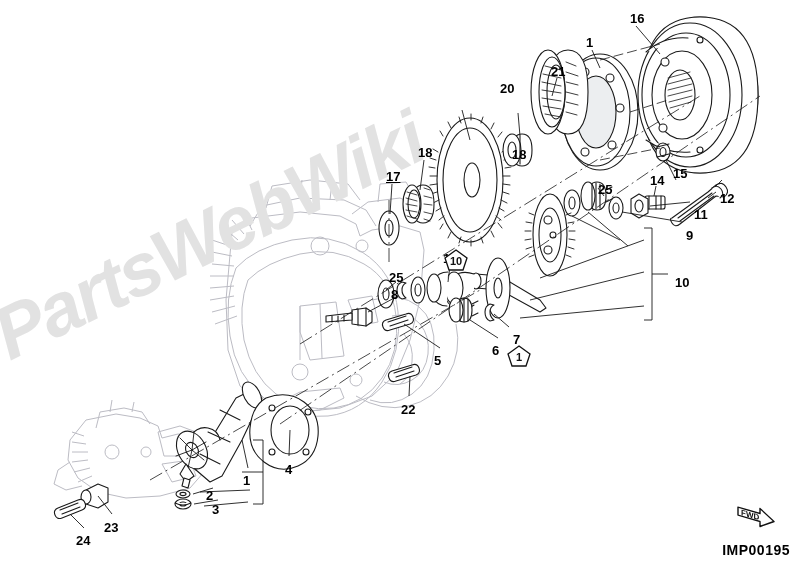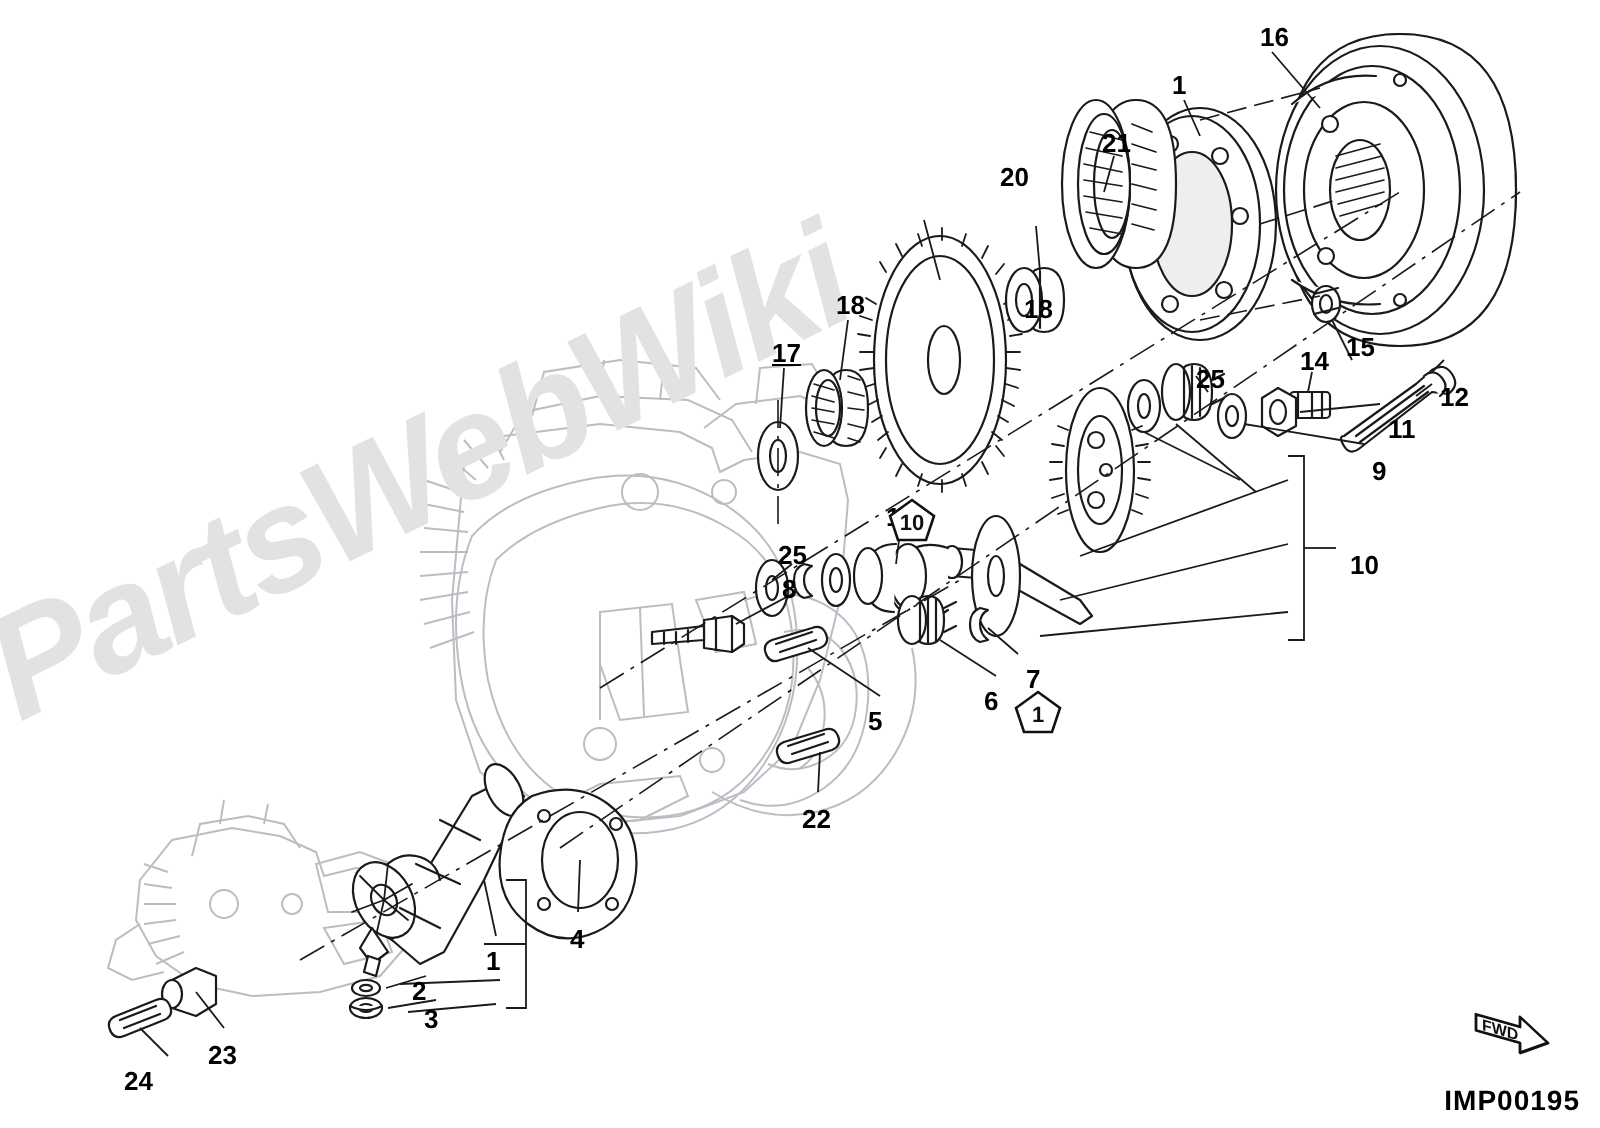--- a/index.html
+++ b/index.html
@@ -403,21 +403,21 @@
       <div class="callout" style="left: 391px; top: 288px;">8</div>
       <div class="callout" style="left: 513px; top: 333px;">7</div>
       <div class="callout" style="left: 492px; top: 344px;">6</div>
       <div class="callout" style="left: 434px; top: 354px;">5</div>
       <div class="callout" style="left: 401px; top: 403px;">22</div>
       <div class="callout" style="left: 285px; top: 463px;">4</div>
       <div class="callout" style="left: 243px; top: 474px;">1</div>
       <div class="callout" style="left: 206px; top: 489px;">2</div>
       <div class="callout" style="left: 212px; top: 503px;">3</div>
       <div class="callout" style="left: 104px; top: 521px;">23</div>
-      <div class="callout" style="left: 62px; top: 534px;">24</div>
+      <div class="callout" style="left: 76px; top: 534px;">24</div>
     </div>
   <div id="pentagon-host">
       <div class="penta" style="left: 444px; top: 249px;"><svg width="24" height="22" viewBox="0 0 24 22">
           <path d="M12 1 L23 9 L19 21 L5 21 L1 9 Z" fill="#fff" stroke="#111" stroke-width="1.3"></path>
           <text x="12" y="16" text-anchor="middle" font-family="'Liberation Sans',sans-serif" font-size="11" font-weight="bold" fill="#111">10</text>
         </svg></div>
       <div class="penta" style="left: 507px; top: 345px;"><svg width="24" height="22" viewBox="0 0 24 22">
           <path d="M12 1 L23 9 L19 21 L5 21 L1 9 Z" fill="#fff" stroke="#111" stroke-width="1.3"></path>
           <text x="12" y="16" text-anchor="middle" font-family="'Liberation Sans',sans-serif" font-size="11" font-weight="bold" fill="#111">1</text>
         </svg></div>

